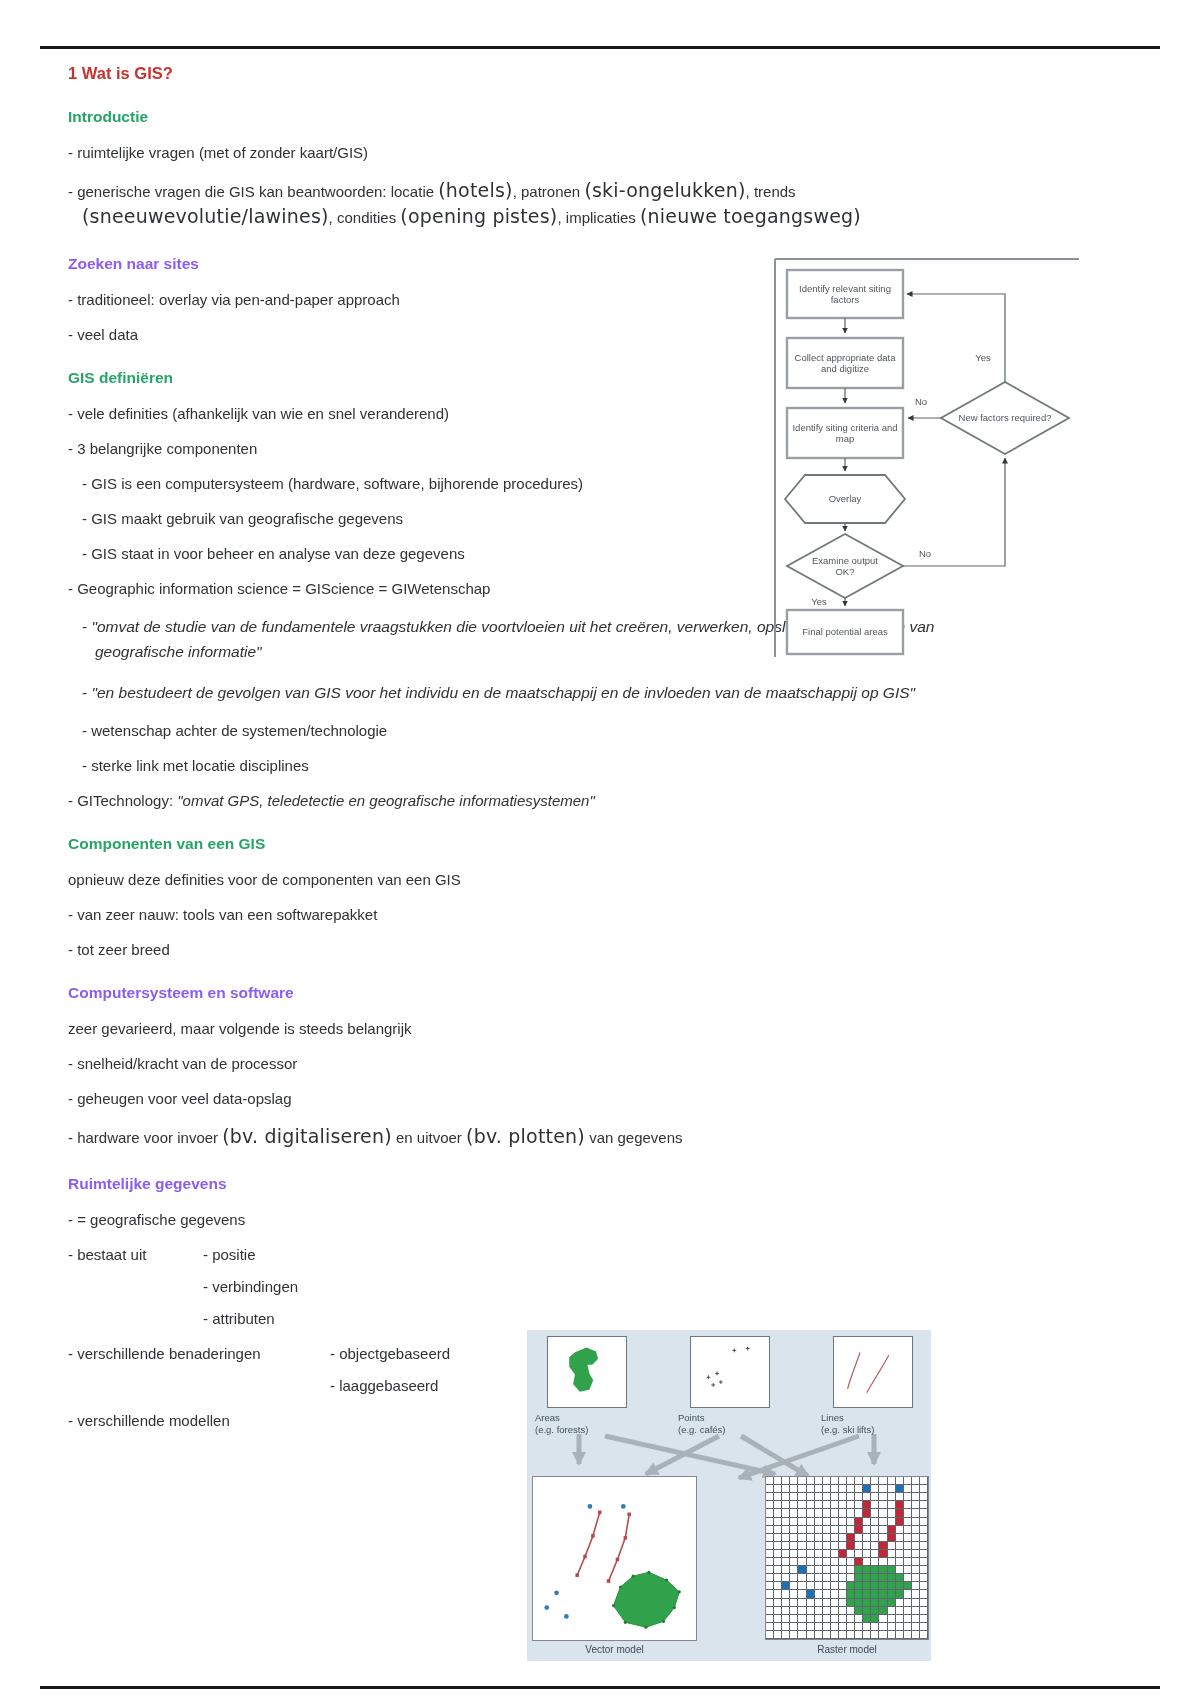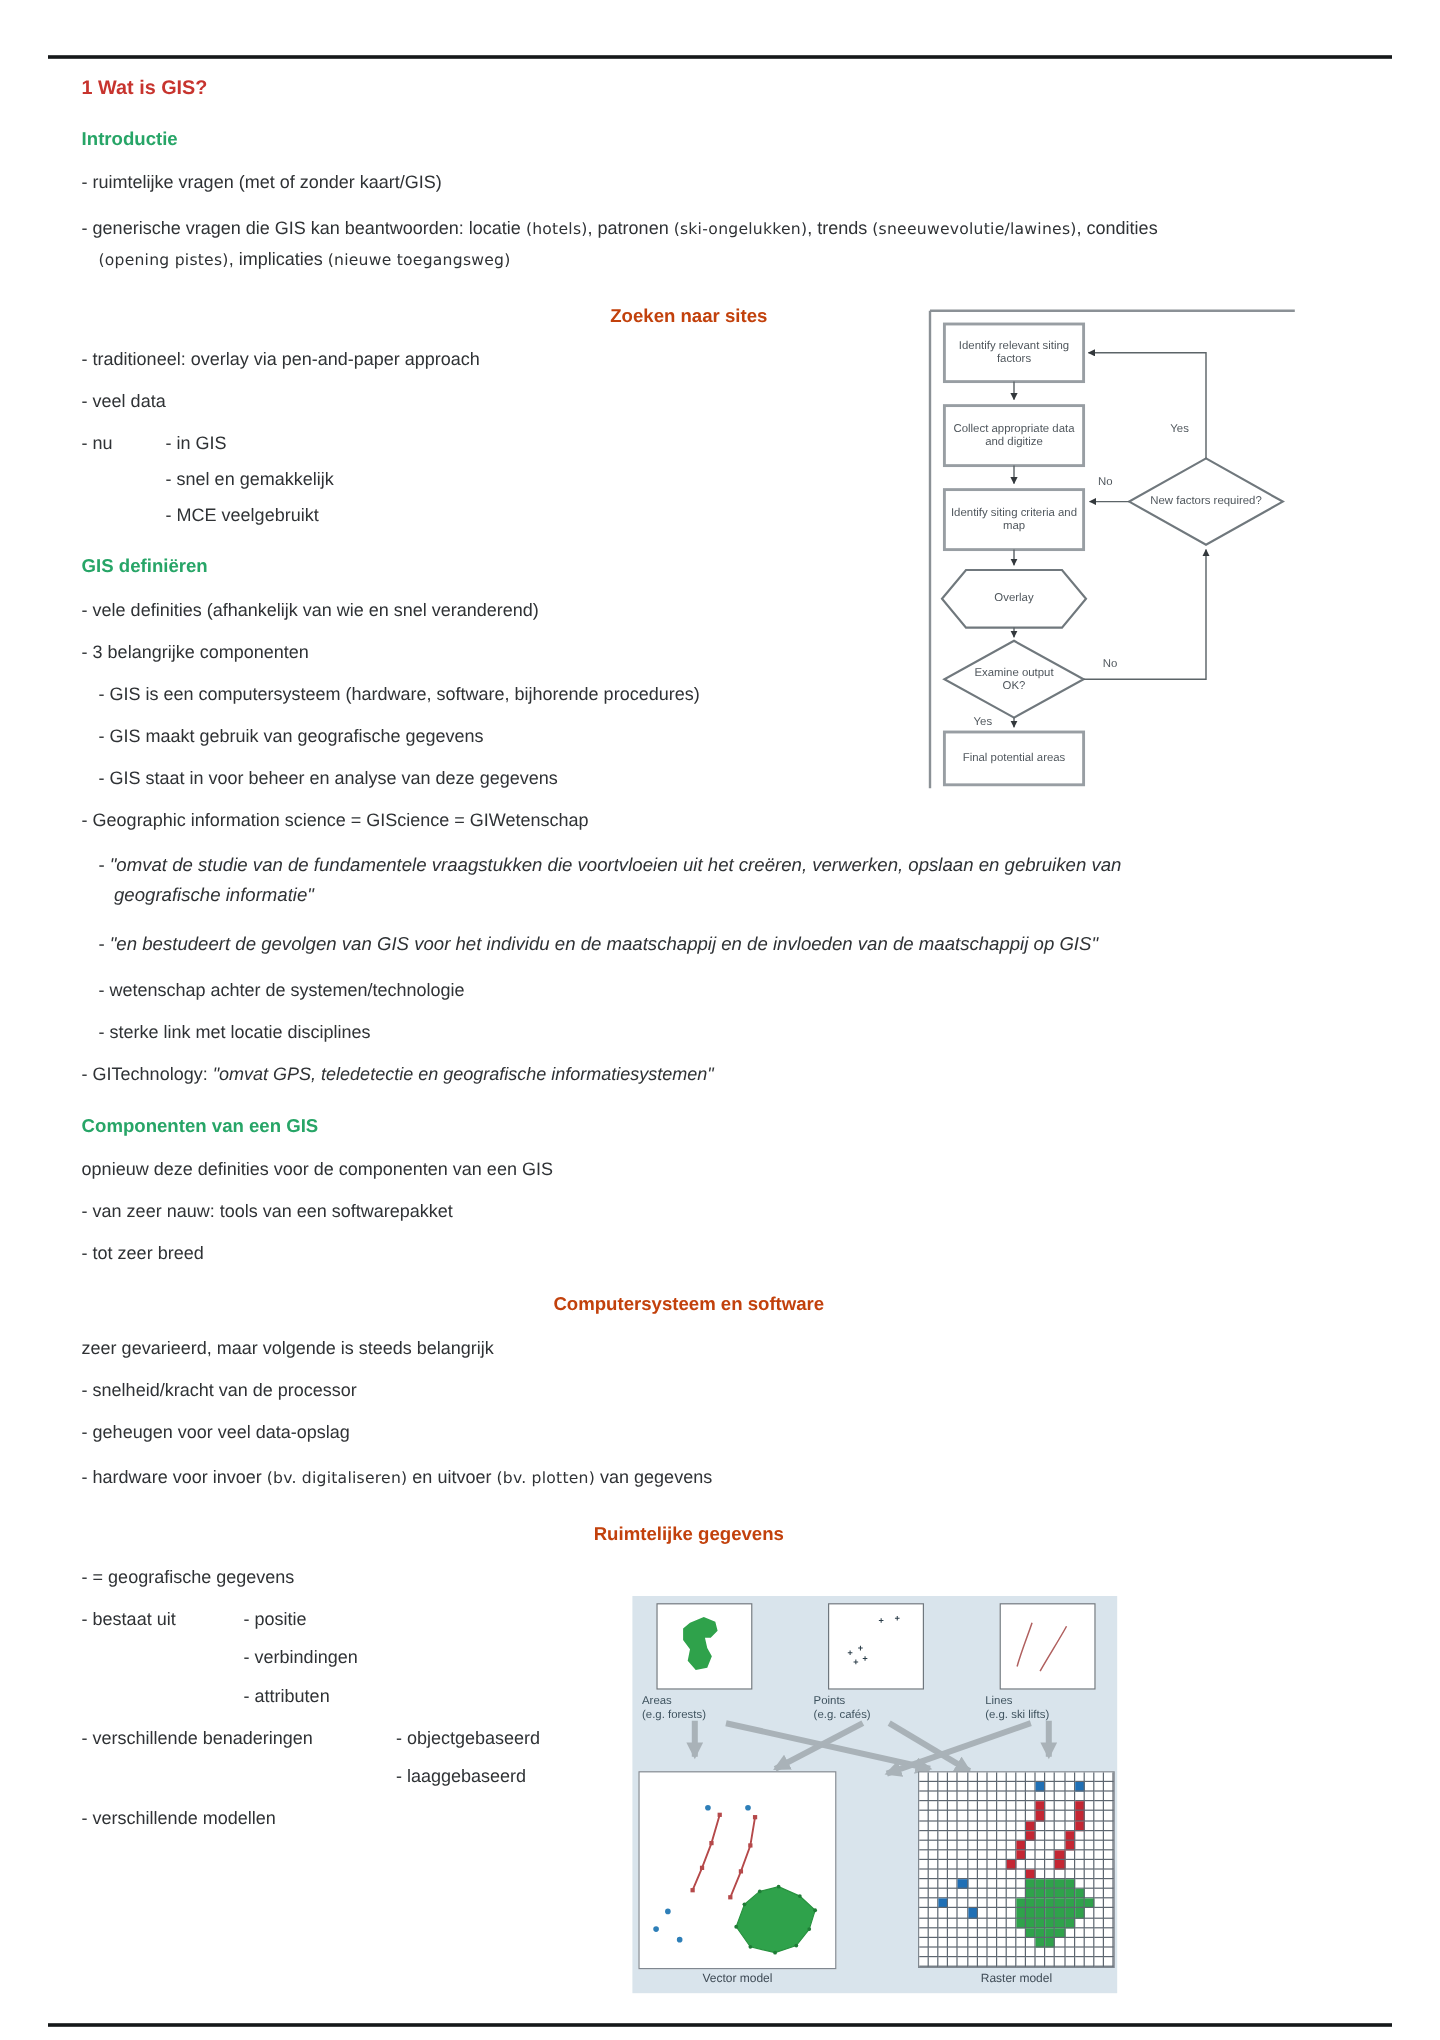--- a/index.html
+++ b/index.html
@@ -15,29 +15,29 @@
   }
   .rule { position: absolute; left: 40px; right: 40px; height: 2.5px; background: #15181a; }
   .rule-top { top: 46px; }
   .rule-bottom { top: 1686px; }
 
   .content { position: absolute; left: 68px; top: 47px; width: 1012px; }
 
   .title { font-size: 16.5px; font-weight: bold; color: #c7342e; line-height: 20px; margin: 16px 0 18px; }
   .h { font-size: 15.5px; font-weight: bold; line-height: 20px; margin: 24px 0 16px; }
   .h.green { color: #27a567; }
-  .h.blue  { color: #c2410c; text-align: center; }
+  .h.blue  { color: #8b5cf6; }
 
   .li { font-size: 15px; line-height: 19px; margin: 0 0 16px; }
   .li.tall { line-height: 25px; }
   .hang { padding-left: 14px; text-indent: -14px; max-width: 900px; }
   .sub2 { padding-left: 14px; }
   .quote { padding-left: 27px; text-indent: -13px; line-height: 25px; font-size: 15.5px; max-width: 880px; margin: 0 0 16px; }
   .seg-n { }
-  .seg-a { font-family: "DejaVu Sans", sans-serif; font-size: 13px; letter-spacing: .2px; margin-top: 28px; }
+  .seg-a { font-family: "DejaVu Sans", sans-serif; font-size: 19px; letter-spacing: .2px; margin-top: 28px; }
   .seg-i { font-style: italic; }
 
   .row { display: flex; }
   .rlabel { flex: 0 0 auto; }
   .w70  { width: 70px; }
   .w135 { width: 135px; }
   .w262 { width: 262px; }
   .subline { margin-bottom: 11px; }
   .subline:last-child { margin-bottom: 0; }
   .gap13 .subline { margin-bottom: 13px; }
@@ -71,28 +71,20 @@
   <div class="content">
     <div class="title">1 Wat is GIS?</div>
 
     <div class="h green">Introductie</div>
     <div class="li">- ruimtelijke vragen (met of zonder kaart/GIS)</div>
     <div class="li tall hang"><span class="seg-n">- generische vragen die GIS kan beantwoorden: locatie </span><span class="seg-a">(hotels)</span><span class="seg-n">, patronen </span><span class="seg-a">(ski-ongelukken)</span><span class="seg-n">, trends </span><span class="seg-a">(sneeuwevolutie/lawines)</span><span class="seg-n">, condities </span><span class="seg-a">(opening pistes)</span><span class="seg-n">, implicaties </span><span class="seg-a">(nieuwe toegangsweg)</span></div>
 
     <div class="h blue">Zoeken naar sites</div>
     <div class="li">- traditioneel: overlay via pen-and-paper approach</div>
     <div class="li">- veel data</div>
-    <div class="li row">
-      <span class="rlabel w70">- nu</span>
-      <div class="sub">
-        <div class="subline">- in GIS</div>
-        <div class="subline">- snel en gemakkelijk</div>
-        <div class="subline">- MCE veelgebruikt</div>
-      </div>
-    </div>
 
     <div class="h green">GIS definiëren</div>
     <div class="li">- vele definities (afhankelijk van wie en snel veranderend)</div>
     <div class="li">- 3 belangrijke componenten</div>
     <div class="li sub2">- GIS is een computersysteem (hardware, software, bijhorende procedures)</div>
     <div class="li sub2">- GIS maakt gebruik van geografische gegevens</div>
     <div class="li sub2">- GIS staat in voor beheer en analyse van deze gegevens</div>
     <div class="li">- Geographic information science = GIScience = GIWetenschap</div>
     <div class="li quote sub2"><span class="seg-n">- </span><span class="seg-i">"omvat de studie van de fundamentele vraagstukken die voortvloeien uit het creëren, verwerken, opslaan en gebruiken van geografische informatie"</span></div>
     <div class="li quote sub2"><span class="seg-n">- </span><span class="seg-i">"en bestudeert de gevolgen van GIS voor het individu en de maatschappij en de invloeden van de maatschappij op GIS"</span></div>

